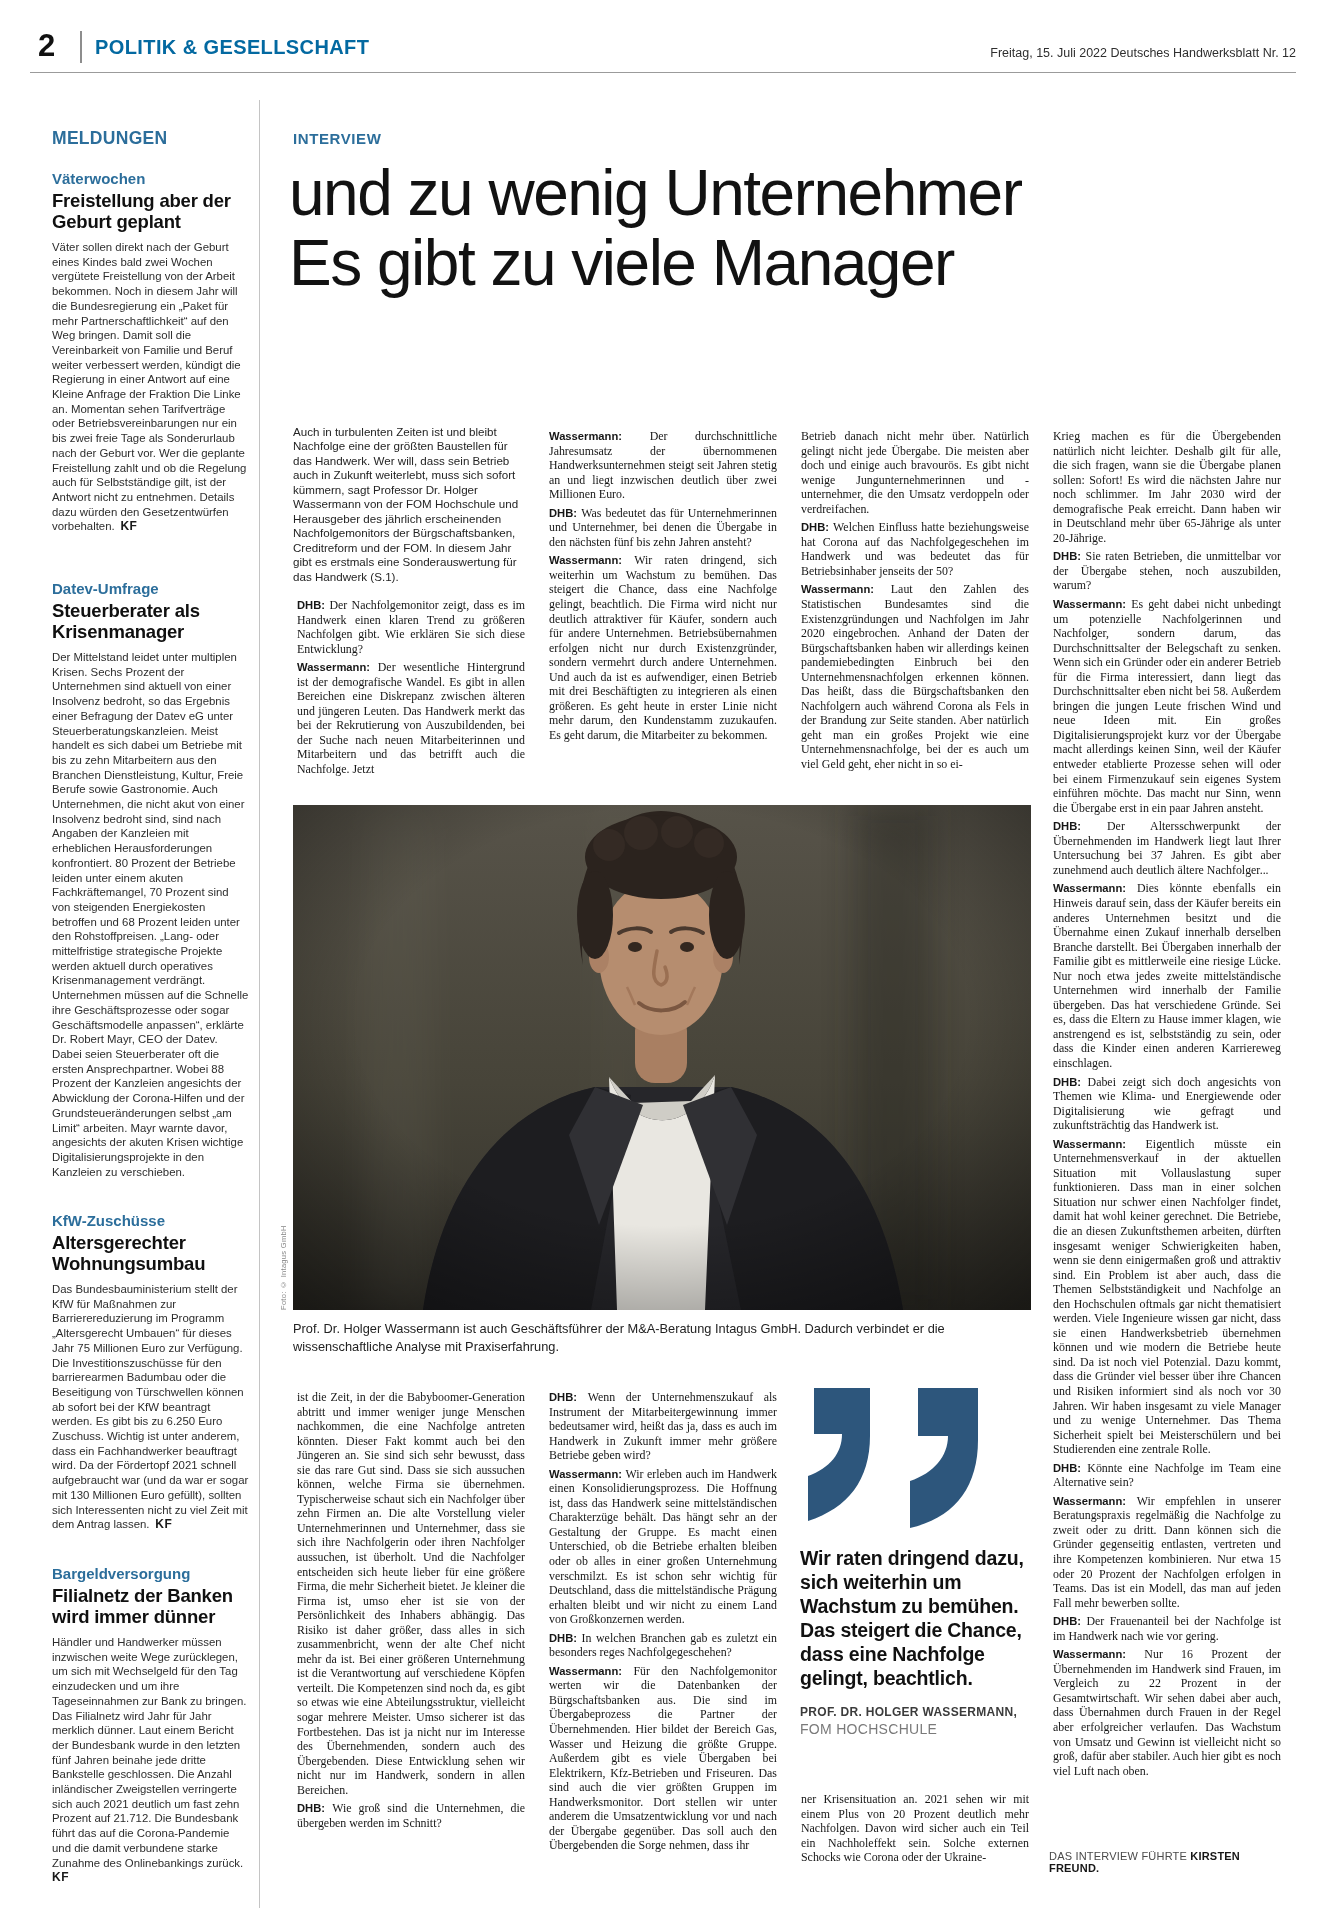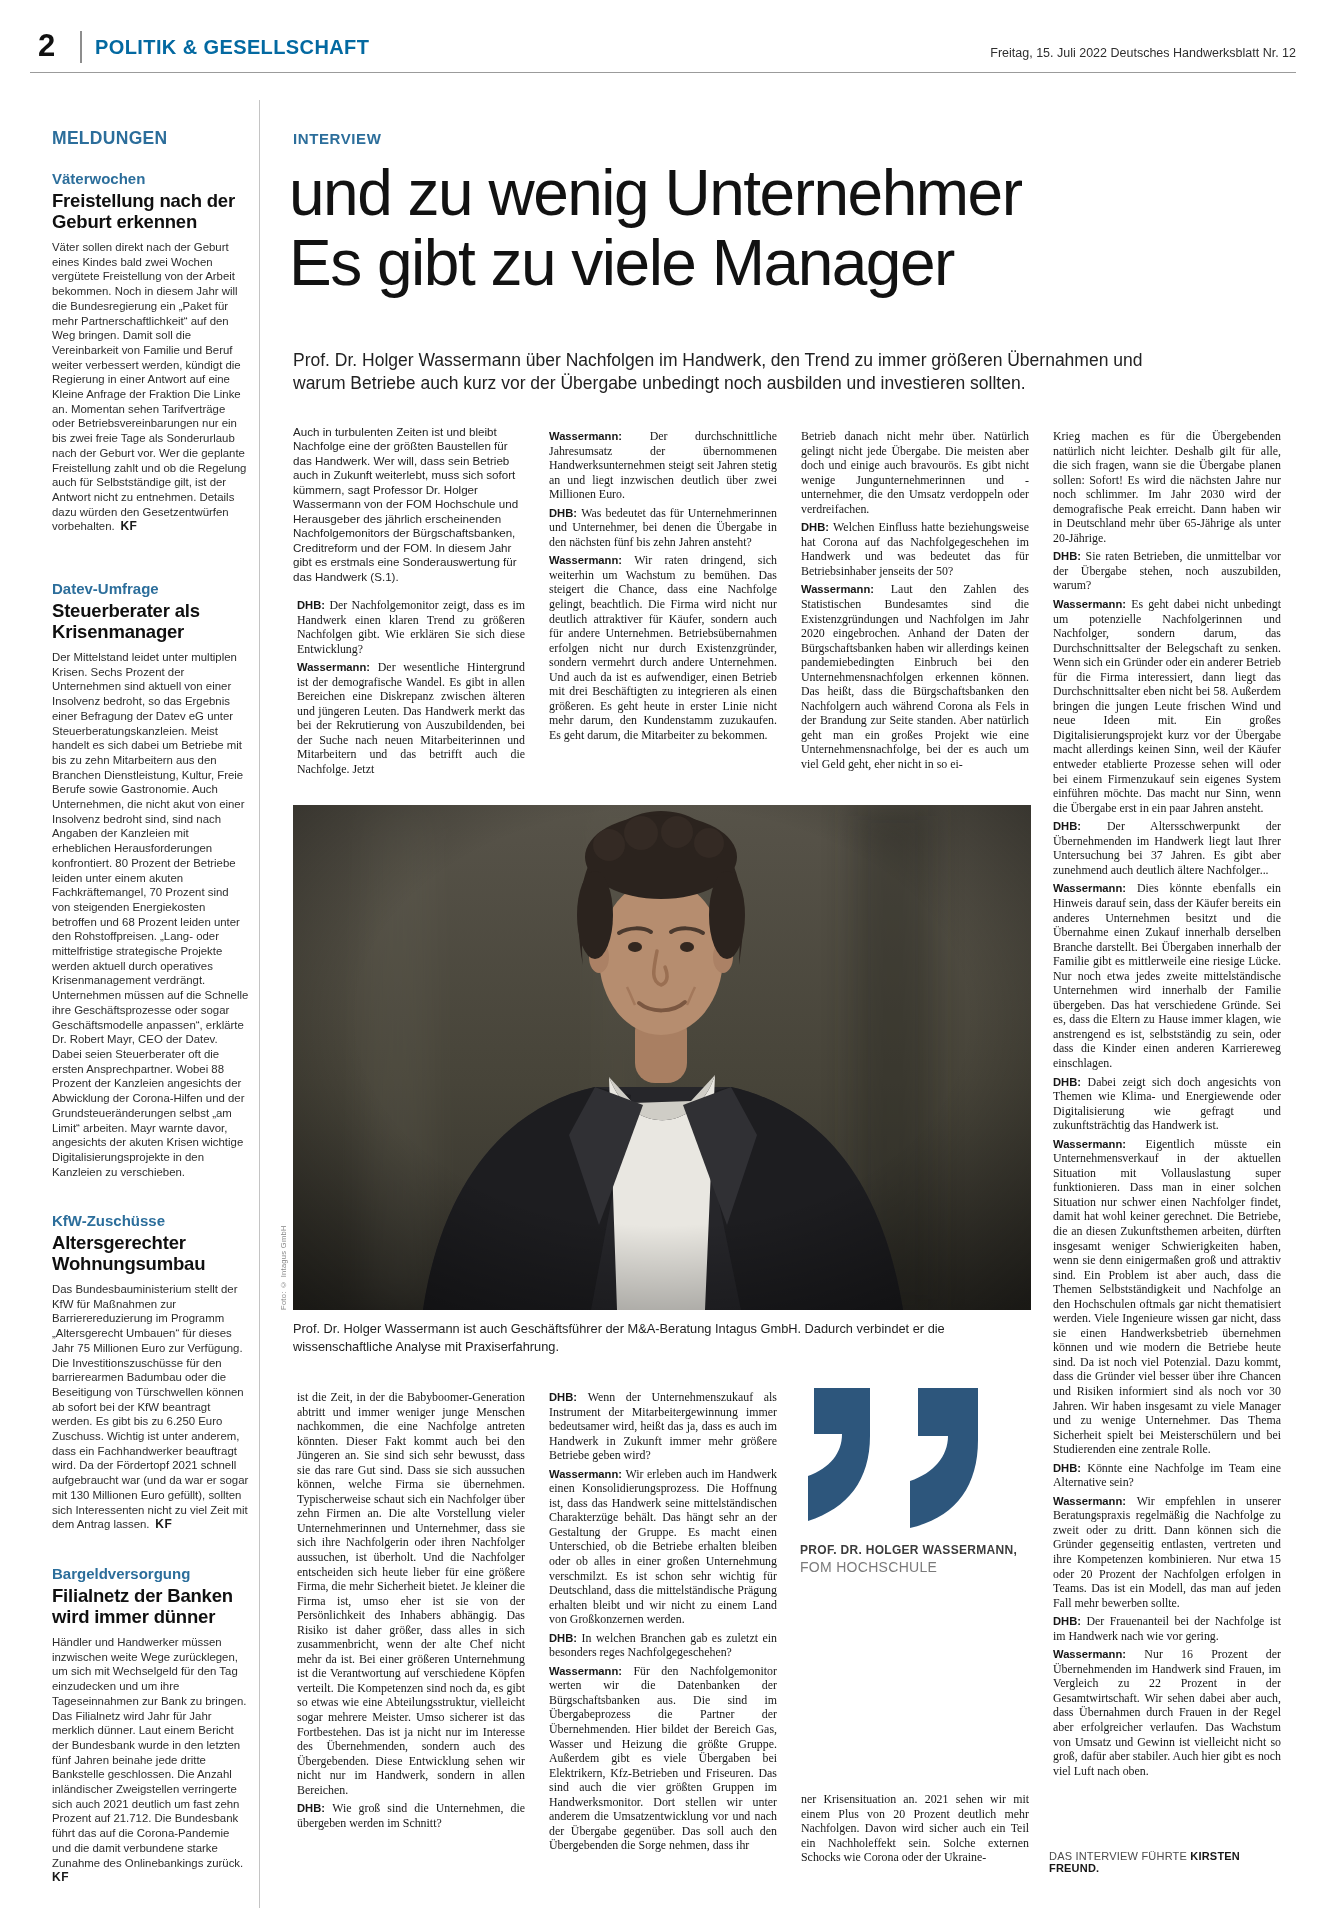--- a/index.html
+++ b/index.html
@@ -71,21 +71,21 @@
   <div class="section-title">POLITIK &amp; GESELLSCHAFT</div>
   <div class="header-right">Freitag, 15. Juli 2022  Deutsches Handwerksblatt  Nr. 12</div>
   <div class="header-rule"></div>
   <div class="v-rule"></div>
 
   <div class="sidebar">
     <div class="sidebar-title">MELDUNGEN</div>
     <div id="sidebar-articles">
         <div class="side-article" style="top: 42px;">
           <div class="side-kicker">Väterwochen</div>
-          <div class="side-head">Freistellung nach der Geburt erkennen</div>
+          <div class="side-head">Freistellung aber der Geburt geplant</div>
           <div class="side-body">Väter sollen direkt nach der Geburt eines Kindes bald zwei Wochen vergütete Freistellung von der Arbeit bekommen. Noch in diesem Jahr will die Bundesregierung ein „Paket für mehr Partnerschaftlichkeit“ auf den Weg bringen. Damit soll die Vereinbarkeit von Familie und Beruf weiter verbessert werden, kündigt die Regierung in einer Antwort auf eine Kleine Anfrage der Fraktion Die Linke an. Momentan sehen Tarifverträge oder Betriebsvereinbarungen nur ein bis zwei freie Tage als Sonderurlaub nach der Geburt vor. Wer die geplante Freistellung zahlt und ob die Regelung auch für Selbstständige gilt, ist der Antwort nicht zu entnehmen. Details dazu würden den Gesetzentwürfen vorbehalten. <span class="side-sign">KF</span></div>
         </div>
         <div class="side-article" style="top: 452px;">
           <div class="side-kicker">Datev-Umfrage</div>
           <div class="side-head">Steuerberater als Krisenmanager</div>
           <div class="side-body">Der Mittelstand leidet unter multiplen Krisen. Sechs Prozent der Unternehmen sind aktuell von einer Insolvenz bedroht, so das Ergebnis einer Befragung der Datev eG unter Steuerberatungskanzleien. Meist handelt es sich dabei um Betriebe mit bis zu zehn Mitarbeitern aus den Branchen Dienstleistung, Kultur, Freie Berufe sowie Gastronomie. Auch Unternehmen, die nicht akut von einer Insolvenz bedroht sind, sind nach Angaben der Kanzleien mit erheblichen Herausforderungen konfrontiert. 80 Prozent der Betriebe leiden unter einem akuten Fachkräftemangel, 70 Prozent sind von steigenden Energiekosten betroffen und 68 Prozent leiden unter den Rohstoffpreisen. „Lang- oder mittelfristige strategische Projekte werden aktuell durch operatives Krisenmanagement verdrängt. Unternehmen müssen auf die Schnelle ihre Geschäftsprozesse oder sogar Geschäftsmodelle anpassen“, erklärte Dr. Robert Mayr, CEO der Datev. Dabei seien Steuerberater oft die ersten Ansprechpartner. Wobei 88 Prozent der Kanzleien angesichts der Abwicklung der Corona-Hilfen und der Grundsteueränderungen selbst „am Limit“ arbeiten. Mayr warnte davor, angesichts der akuten Krisen wichtige Digitalisierungsprojekte in den Kanzleien zu verschieben.</div>
         </div>
         <div class="side-article" style="top: 1084px;">
           <div class="side-kicker">KfW-Zuschüsse</div>
           <div class="side-head">Altersgerechter Wohnungsumbau</div>
@@ -97,21 +97,20 @@
           <div class="side-body">Händler und Handwerker müssen inzwischen weite Wege zurücklegen, um sich mit Wechselgeld für den Tag einzudecken und um ihre Tageseinnahmen zur Bank zu bringen. Das Filialnetz wird Jahr für Jahr merklich dünner. Laut einem Bericht der Bundesbank wurde in den letzten fünf Jahren beinahe jede dritte Bankstelle geschlossen. Die Anzahl inländischer Zweigstellen verringerte sich auch 2021 deutlich um fast zehn Prozent auf 21.712. Die Bundesbank führt das auf die Corona-Pandemie und die damit verbundene starke Zunahme des Onlinebankings zurück. <span class="side-sign">KF</span></div>
         </div>
       </div>
   </div>
 
   <div class="kicker">INTERVIEW</div>
   <div class="headline">
     <div>und zu wenig Unternehmer</div>
     <div>Es gibt zu viele Manager</div>
   </div>
-  <div class="subtitle">Prof. Dr. Holger Wassermann über Nachfolgen im Handwerk, den Trend zu immer größeren Übernahmen und warum Betriebe auch kurz vor der Übergabe unbedingt noch ausbilden und investieren sollten.</div>
 
   <div class="col col-a-top" id="col1top">
       <div class="intro-par">Auch in turbulenten Zeiten ist und bleibt Nachfolge eine der größten Baustellen für das Handwerk. Wer will, dass sein Betrieb auch in Zukunft weiterlebt, muss sich sofort kümmern, sagt Professor Dr. Holger Wassermann von der FOM Hochschule und Herausgeber des jährlich erscheinenden Nachfolgemonitors der Bürgschaftsbanken, Creditreform und der FOM. In diesem Jahr gibt es erstmals eine Sonderauswertung für das Handwerk (S.1).</div>
       <p><b class="lead">DHB: </b>Der Nachfolgemonitor zeigt, dass es im Handwerk einen klaren Trend zu größeren Nachfolgen gibt. Wie erklären Sie sich diese Entwicklung?</p>
       <p><b class="lead">Wassermann: </b>Der wesentliche Hintergrund ist der demografische Wandel. Es gibt in allen Bereichen eine Diskrepanz zwischen älteren und jüngeren Leuten. Das Handwerk merkt das bei der Rekrutierung von Auszubildenden, bei der Suche nach neuen Mitarbeiterinnen und Mitarbeitern und das betrifft auch die Nachfolge. Jetzt</p>
     </div>
   <div class="col col-b-top" id="col2top">
       <p><b class="lead">Wassermann: </b>Der durchschnittliche Jahresumsatz der übernommenen Handwerksunternehmen steigt seit Jahren stetig an und liegt inzwischen deutlich über zwei Millionen Euro.</p>
       <p><b class="lead">DHB: </b>Was bedeutet das für Unternehmerinnen und Unternehmer, bei denen die Übergabe in den nächsten fünf bis zehn Jahren ansteht?</p>
       <p><b class="lead">Wassermann: </b>Wir raten dringend, sich weiterhin um Wachstum zu bemühen. Das steigert die Chance, dass eine Nachfolge gelingt, beachtlich. Die Firma wird nicht nur deutlich attraktiver für Käufer, sondern auch für andere Unternehmen. Betriebsübernahmen erfolgen nicht nur durch Existenzgründer, sondern vermehrt durch andere Unternehmen. Und auch da ist es aufwendiger, einen Betrieb mit drei Beschäftigten zu integrieren als einen größeren. Es geht heute in erster Linie nicht mehr darum, den Kundenstamm zuzukaufen. Es geht darum, die Mitarbeiter zu bekommen.</p>
@@ -210,20 +209,21 @@
   <div class="photo-credit">Foto: © Intagus GmbH</div>
   <div class="caption">Prof. Dr. Holger Wassermann ist auch Geschäftsführer der M&amp;A-Beratung Intagus GmbH. Dadurch verbindet er die wissenschaftliche Analyse mit Praxiserfahrung.</div>
 
   <div class="pullquote">
     <div class="pq-marks">
       <svg width="200" height="140" viewBox="0 0 200 140">
         <path d="M 70 0 L 70 48 C 70 92 48 120 8 133 L 8 88 C 30 80 42 65 42 46 L 14 46 L 14 0 Z" fill="#2d567c"></path>
         <path d="M 178 0 L 178 52 C 178 100 154 130 110 140 L 110 93 C 134 85 148 68 148 48 L 118 48 L 118 0 Z" fill="#2d567c"></path>
       </svg>
     </div>
+    <div class="pq-text">Wir raten dringend dazu, sich weiterhin um Wachstum zu bemühen. Das steigert die Chance, dass eine Nachfolge gelingt, beachtlich.</div>
     <div class="pq-attr1">PROF. DR. HOLGER WASSERMANN,</div>
     <div class="pq-attr2">FOM HOCHSCHULE</div>
   </div>
 
   <div class="closing">
     <span>DAS INTERVIEW FÜHRTE </span><b>KIRSTEN FREUND.</b>
   </div>
 
 </div>
 

